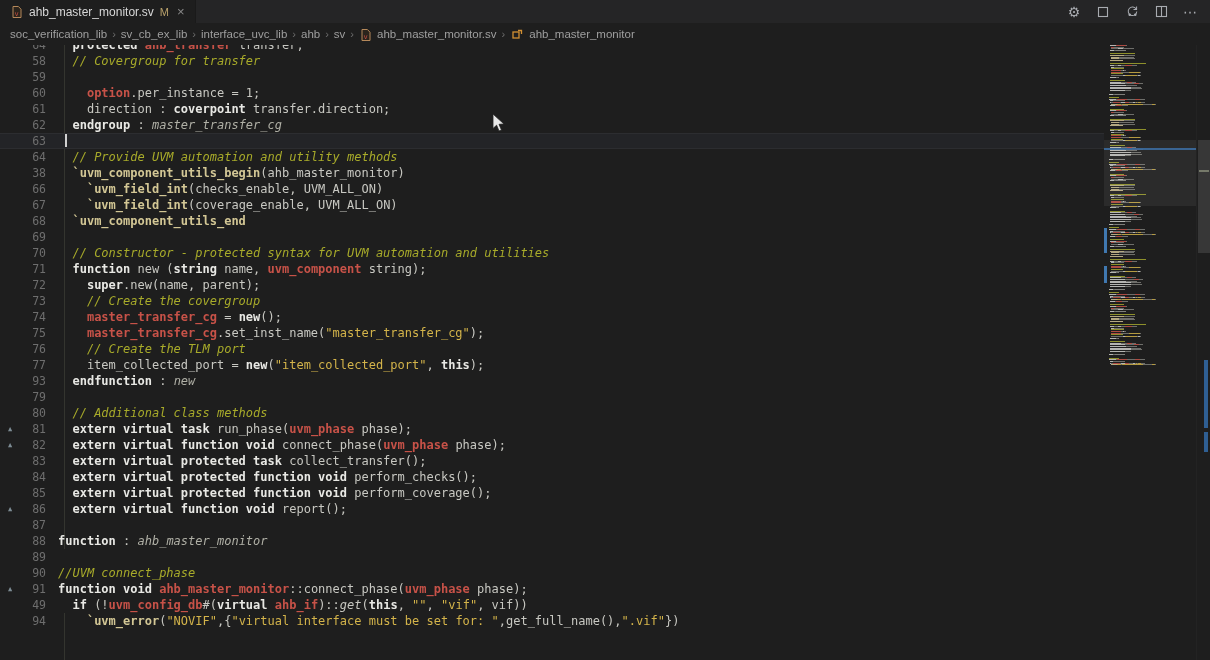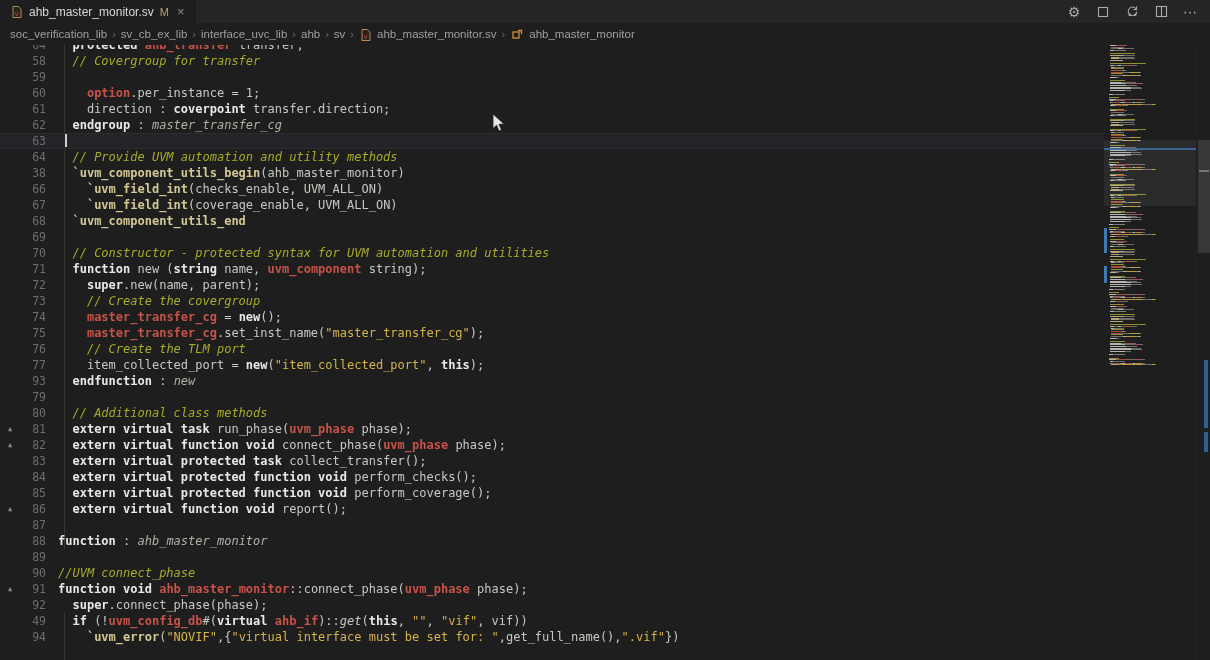--- a/index.html
+++ b/index.html
@@ -313,25 +313,20 @@
           <span class="ln">90</span>
           <span class="txt"><span class="tk-cm">//UVM connect_phase</span></span>
         </div>
         <div class="line">
           <span class="glyphcol">▲</span>
           <span class="ln">91</span>
           <span class="txt"><span class="tk-kw">function void</span><span class="tk-pl"> </span><span class="tk-ty">ahb_master_monitor</span><span class="tk-pl">::connect_phase(</span><span class="tk-ty">uvm_phase</span><span class="tk-pl"> phase);</span></span>
         </div>
         <div class="line">
           <span class="glyphcol"></span>
-          <span class="ln">92</span>
-          <span class="txt"><span class="tk-pl">  </span><span class="tk-kw">super</span><span class="tk-pl">.connect_phase(phase);</span></span>
-        </div>
-        <div class="line">
-          <span class="glyphcol"></span>
           <span class="ln">49</span>
           <span class="txt"><span class="tk-pl">  </span><span class="tk-kw">if</span><span class="tk-pl"> (!</span><span class="tk-ty">uvm_config_db</span><span class="tk-pl">#(</span><span class="tk-kw">virtual</span><span class="tk-pl"> </span><span class="tk-ty">ahb_if</span><span class="tk-pl">)::</span><span class="tk-it">get</span><span class="tk-pl">(</span><span class="tk-kw">this</span><span class="tk-pl">, </span><span class="tk-st">""</span><span class="tk-pl">, </span><span class="tk-st">"vif"</span><span class="tk-pl">, vif))</span></span>
         </div>
         <div class="line">
           <span class="glyphcol"></span>
           <span class="ln">94</span>
           <span class="txt"><span class="tk-pl">    </span><span class="tk-mc">`uvm_error</span><span class="tk-pl">(</span><span class="tk-st">"NOVIF"</span><span class="tk-pl">,{</span><span class="tk-st">"virtual interface must be set for: "</span><span class="tk-pl">,get_full_name(),</span><span class="tk-st">".vif"</span><span class="tk-pl">})</span></span>
         </div>
       </div>
   </div>

